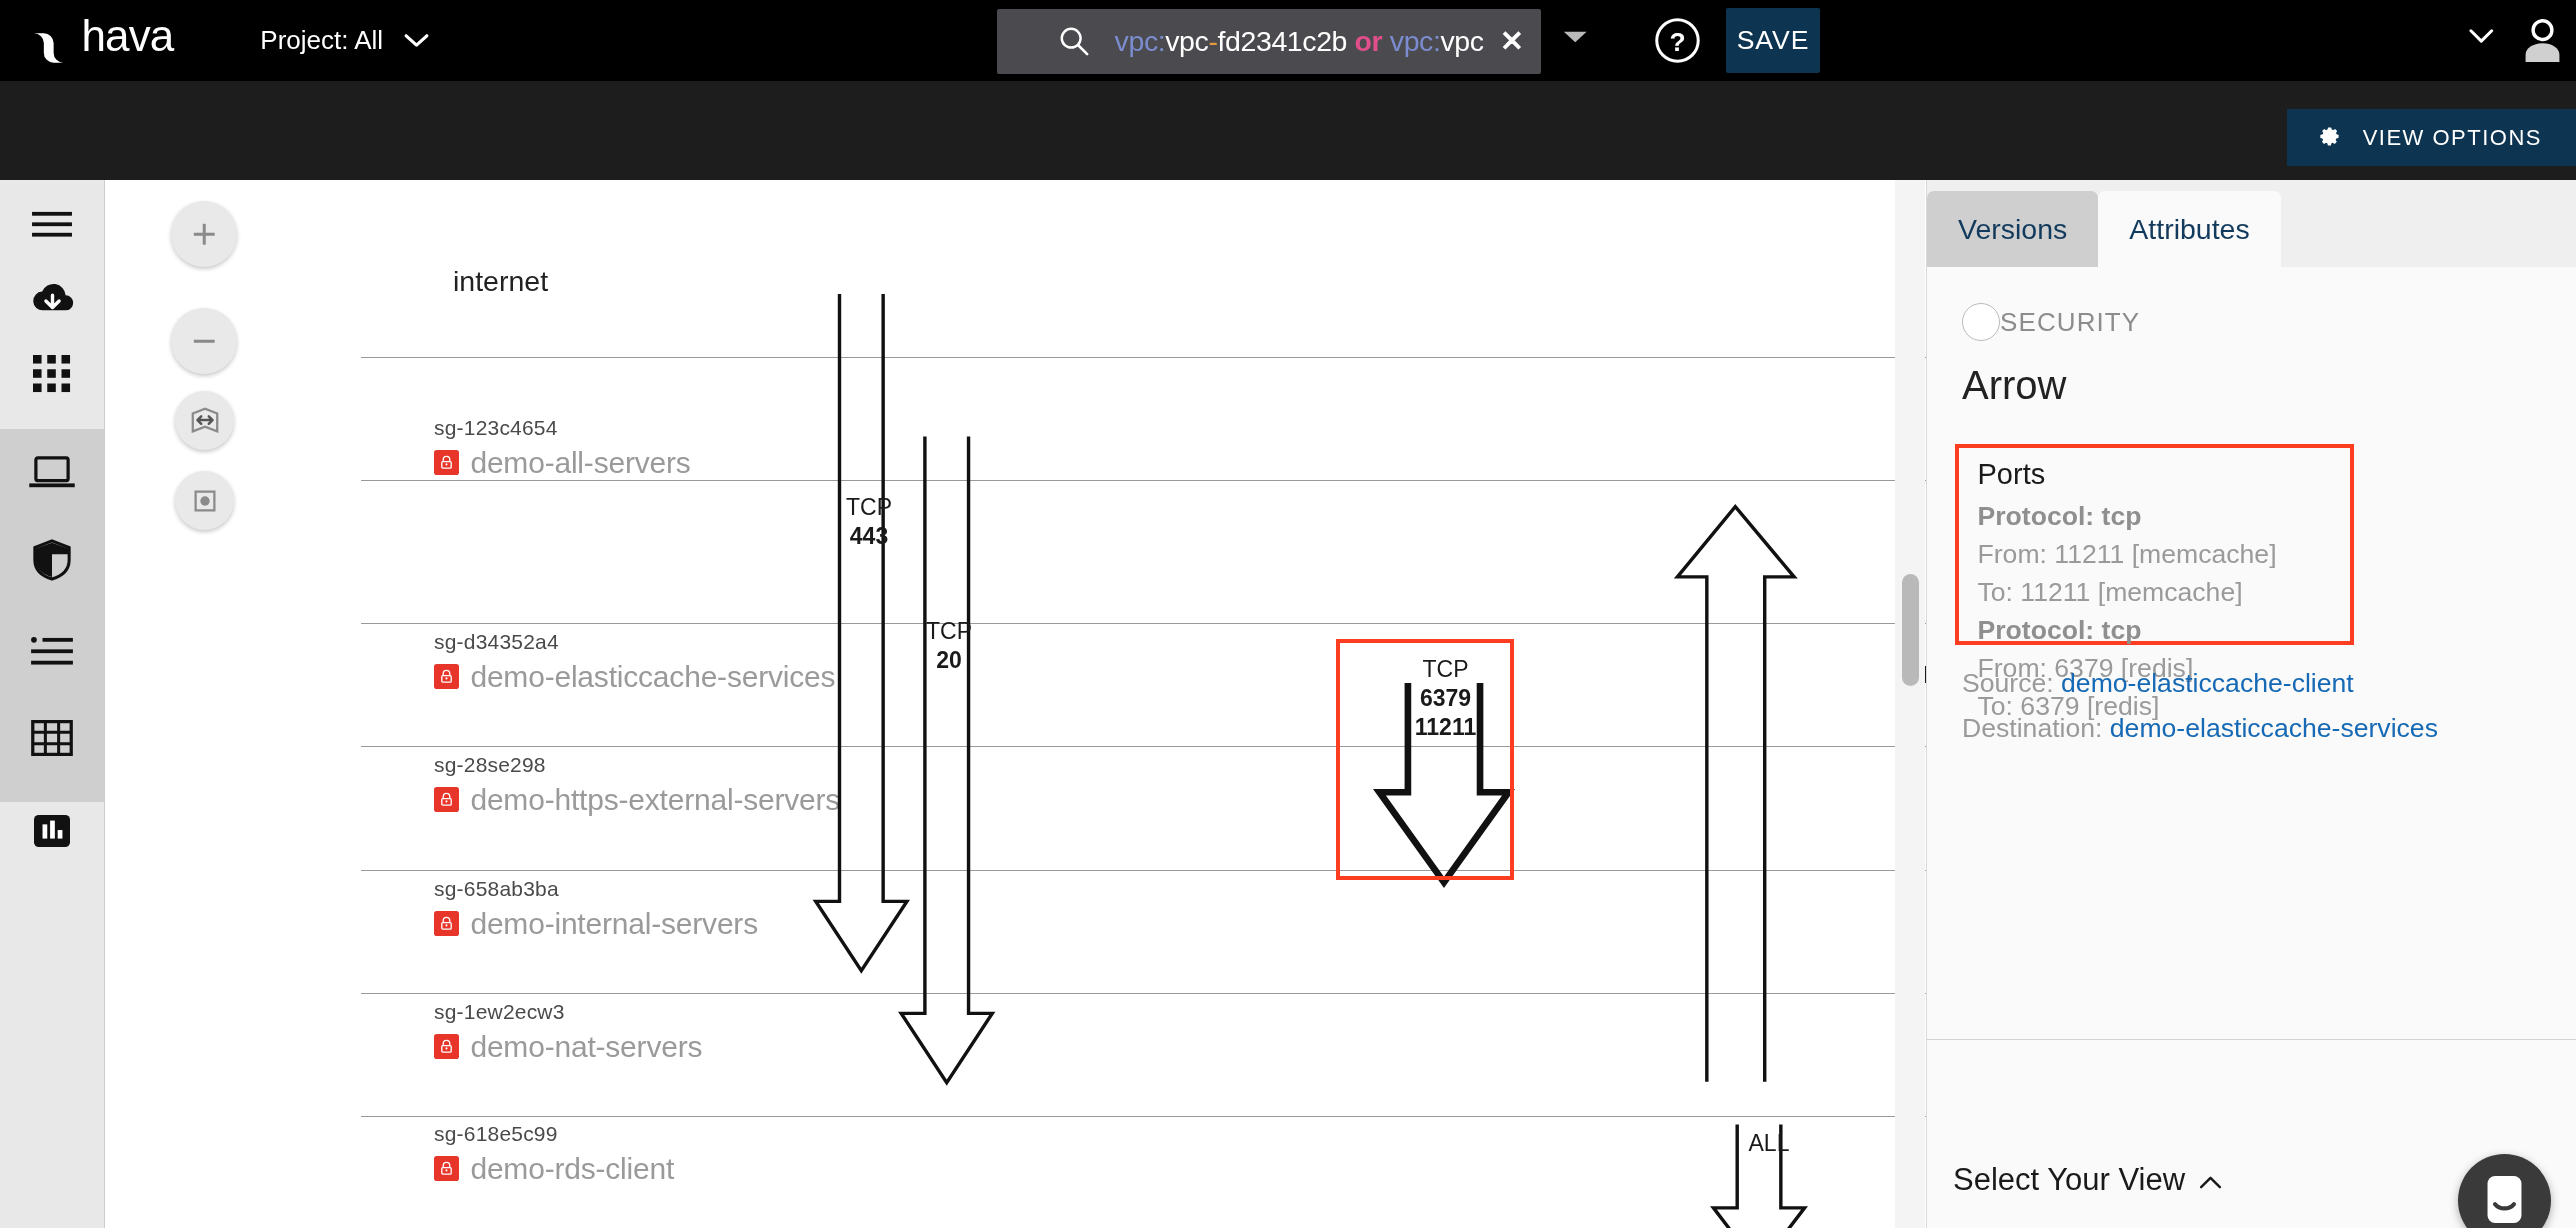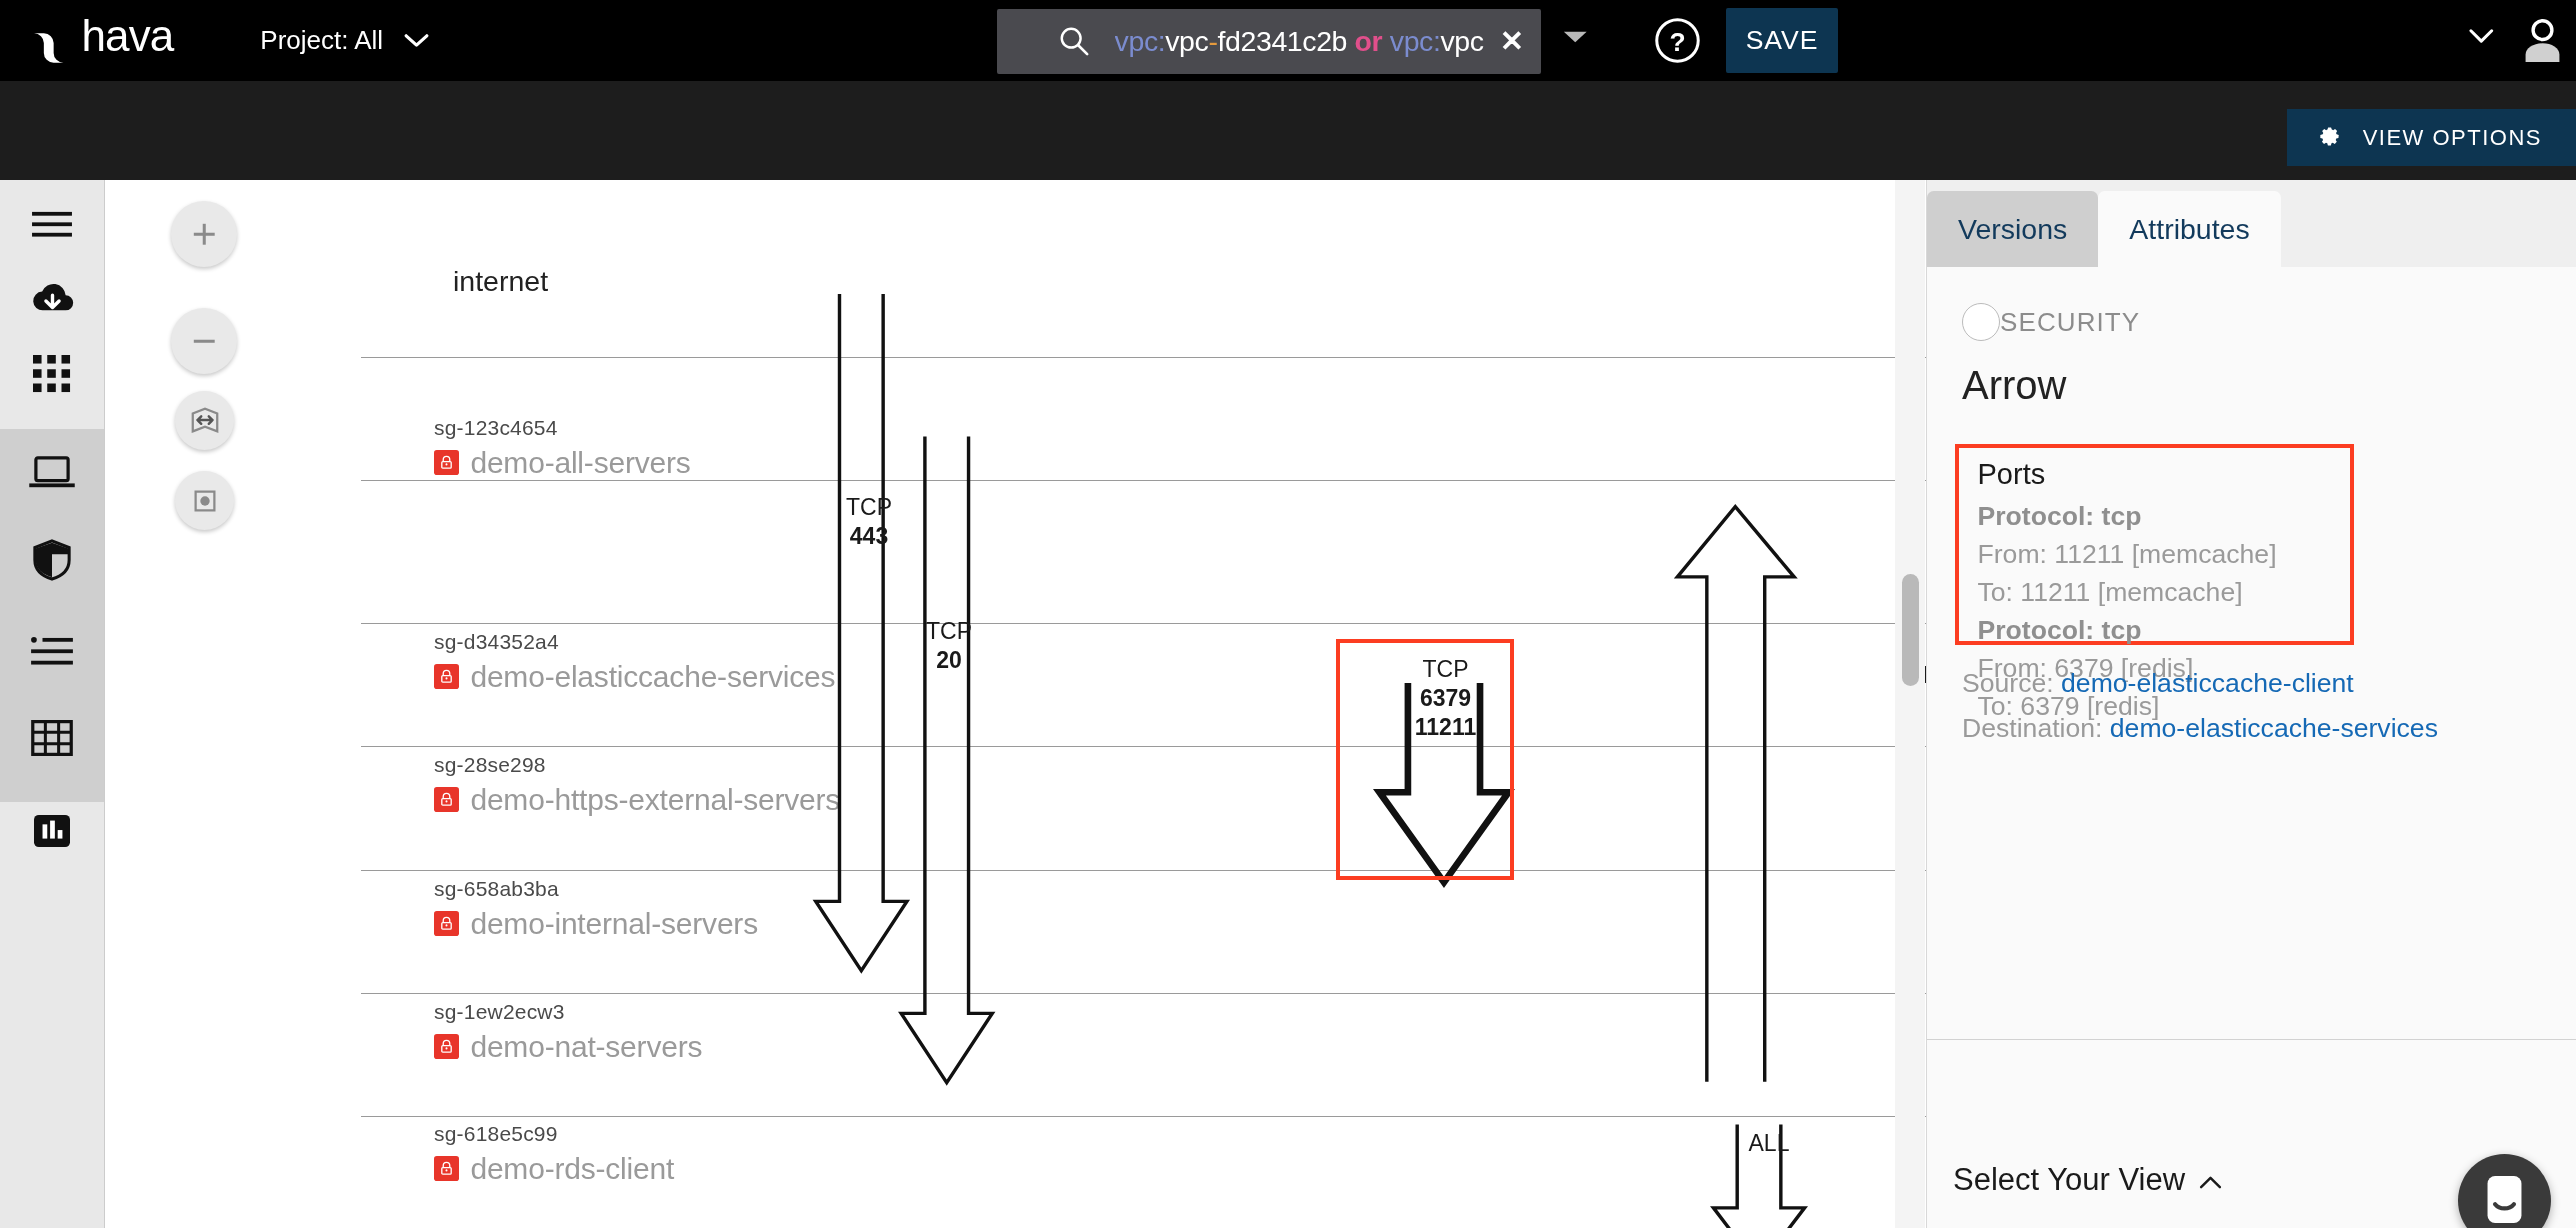--- a/index.html
+++ b/index.html
@@ -45,21 +45,21 @@
   .search-clear {
     color: #ffffff; font-size: 29px; font-weight: bold;
     margin-right: 17px; cursor: pointer; line-height: 1;
   }
   .search-caret {
     position: absolute; left: 1561px; top: 26.6px; cursor: pointer;
   }
   .help-icon { position: absolute; left: 1653px; top: 16px; cursor: pointer; }
   .save-btn {
     position: absolute; left: 1726px; top: 7.6px;
-    width: 112px; height: 65px; background: #0d3551;
+    width: 94px; height: 65px; background: #0d3551;
     color: #ffffff; font-size: 26.6px; letter-spacing: 0.9px;
     display: flex; align-items: center; justify-content: center;
     border: none; cursor: pointer; font-family: "Liberation Sans", sans-serif;
     border-radius: 1.9px;
   }
   .account-caret { position: absolute; left: 2468px; top: 26.6px; cursor: pointer; }
   .account-avatar { position: absolute; left: 2518px; top: 17px; cursor: pointer; }
 
   
   .subbar {

